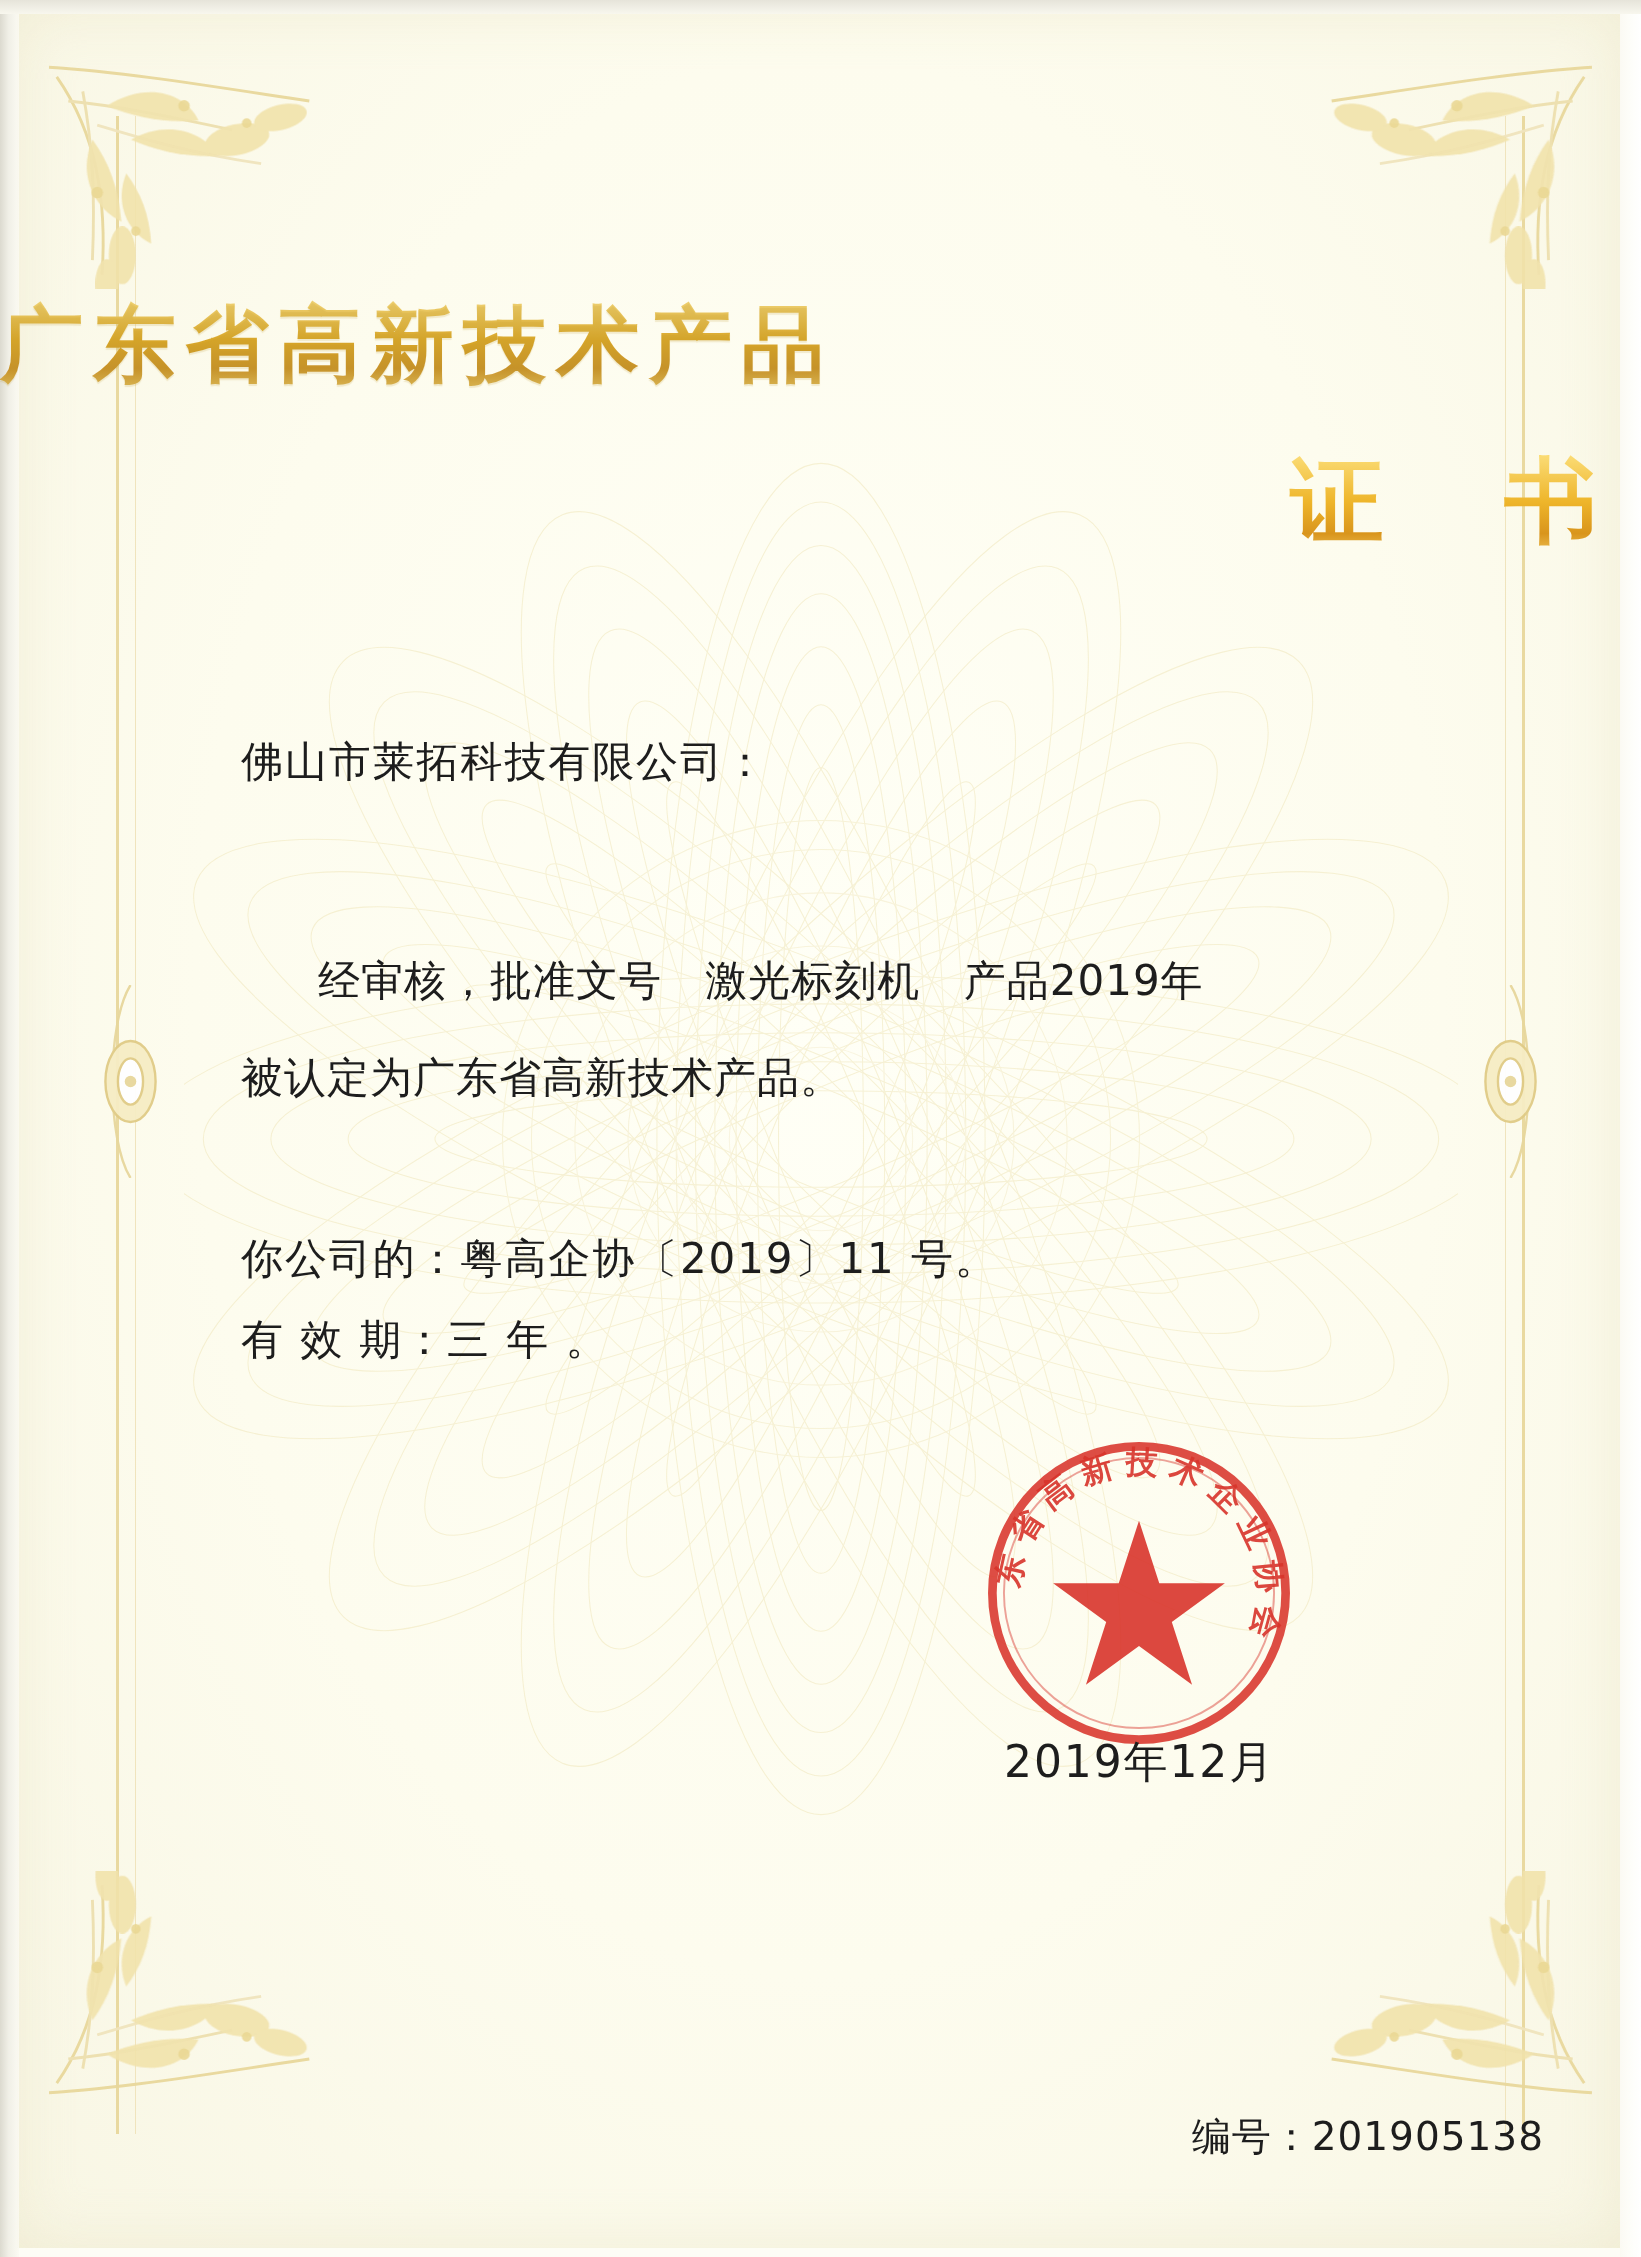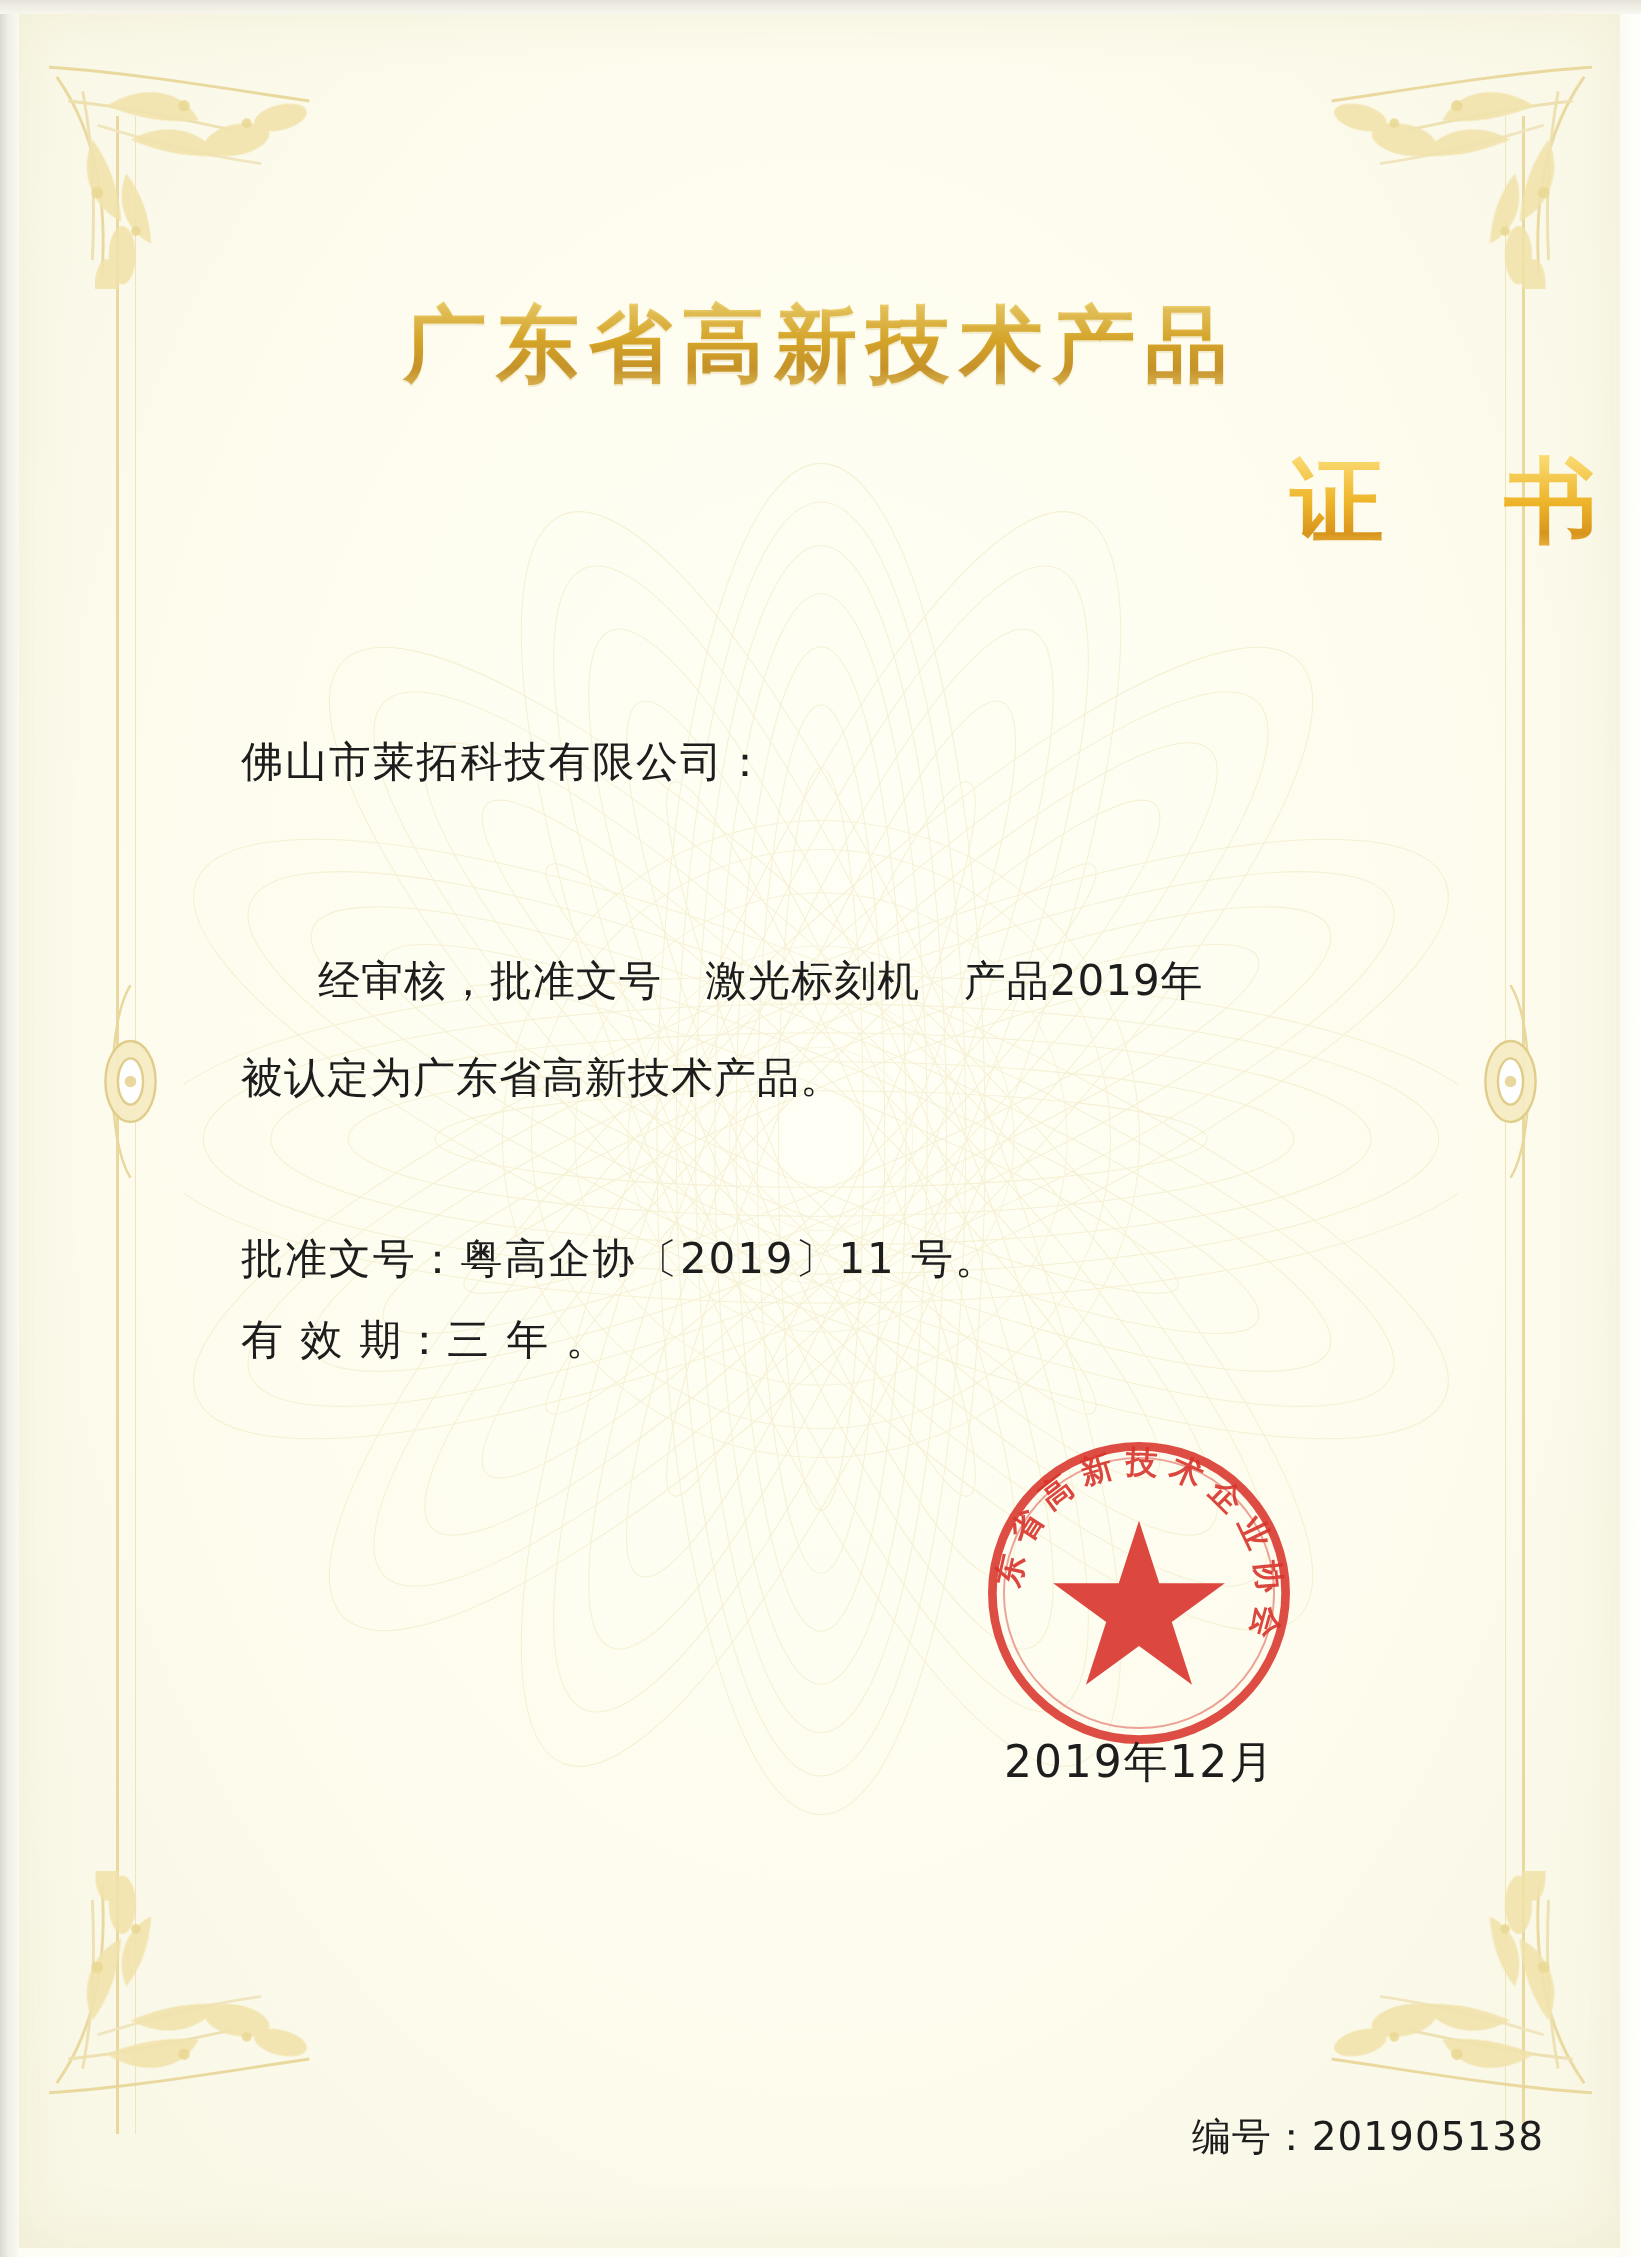--- a/index.html
+++ b/index.html
@@ -97,21 +97,21 @@
     pointer-events: none;
     opacity: 0.95;
   }
 
   
   .title-main {
     position: absolute;
     left: 0;
     right: 0;
     top: 290px;
-    text-align: center;
+    text-align: left;
     font-family: "DejaVu Sans", sans-serif;
     font-weight: bold;
     font-size: 83px;
     letter-spacing: 9.7px;
     color: #d9b43a;
     background: linear-gradient(to bottom, #f4dc86 0%, #d9a72a 45%, #c8922a 70%, #efd77e 100%);
     -webkit-background-clip: text;
     background-clip: text;
     -webkit-text-fill-color: transparent;
     text-shadow: 0 1.9px 1px rgba(190, 150, 40, 0.18);
@@ -422,21 +422,21 @@
   <div class="body-text addressee">佛山市莱拓科技有限公司：</div>
 
   <div class="body-text para1">
     <span class="indent"></span><span>经审核，批准文号</span><span class="gap"></span>
     <span>激光标刻机</span><span class="gap"></span>
     <span>产品2019年</span><br>
     <span>被认定为广东省高新技术产品。</span>
   </div>
 
   <div class="body-text approval">
-    <span>批准文号：</span><span>粤高企协〔2019〕11 号。</span>
+    <span>你公司的：</span><span>粤高企协〔2019〕11 号。</span>
   </div>
 
   <div class="body-text validity">
     <span>有 效 期：</span><span>三 年 。</span>
   </div>
 
   <div class="seal">
     <svg width="328" height="328" viewBox="0 0 340 340" xmlns="http://www.w3.org/2000/svg">
       <defs>
         <path id="sealpath" d="M170,170 m-124,0 a124,124 0 1,1 248,0 a124,124 0 1,1 -248,0"></path>

